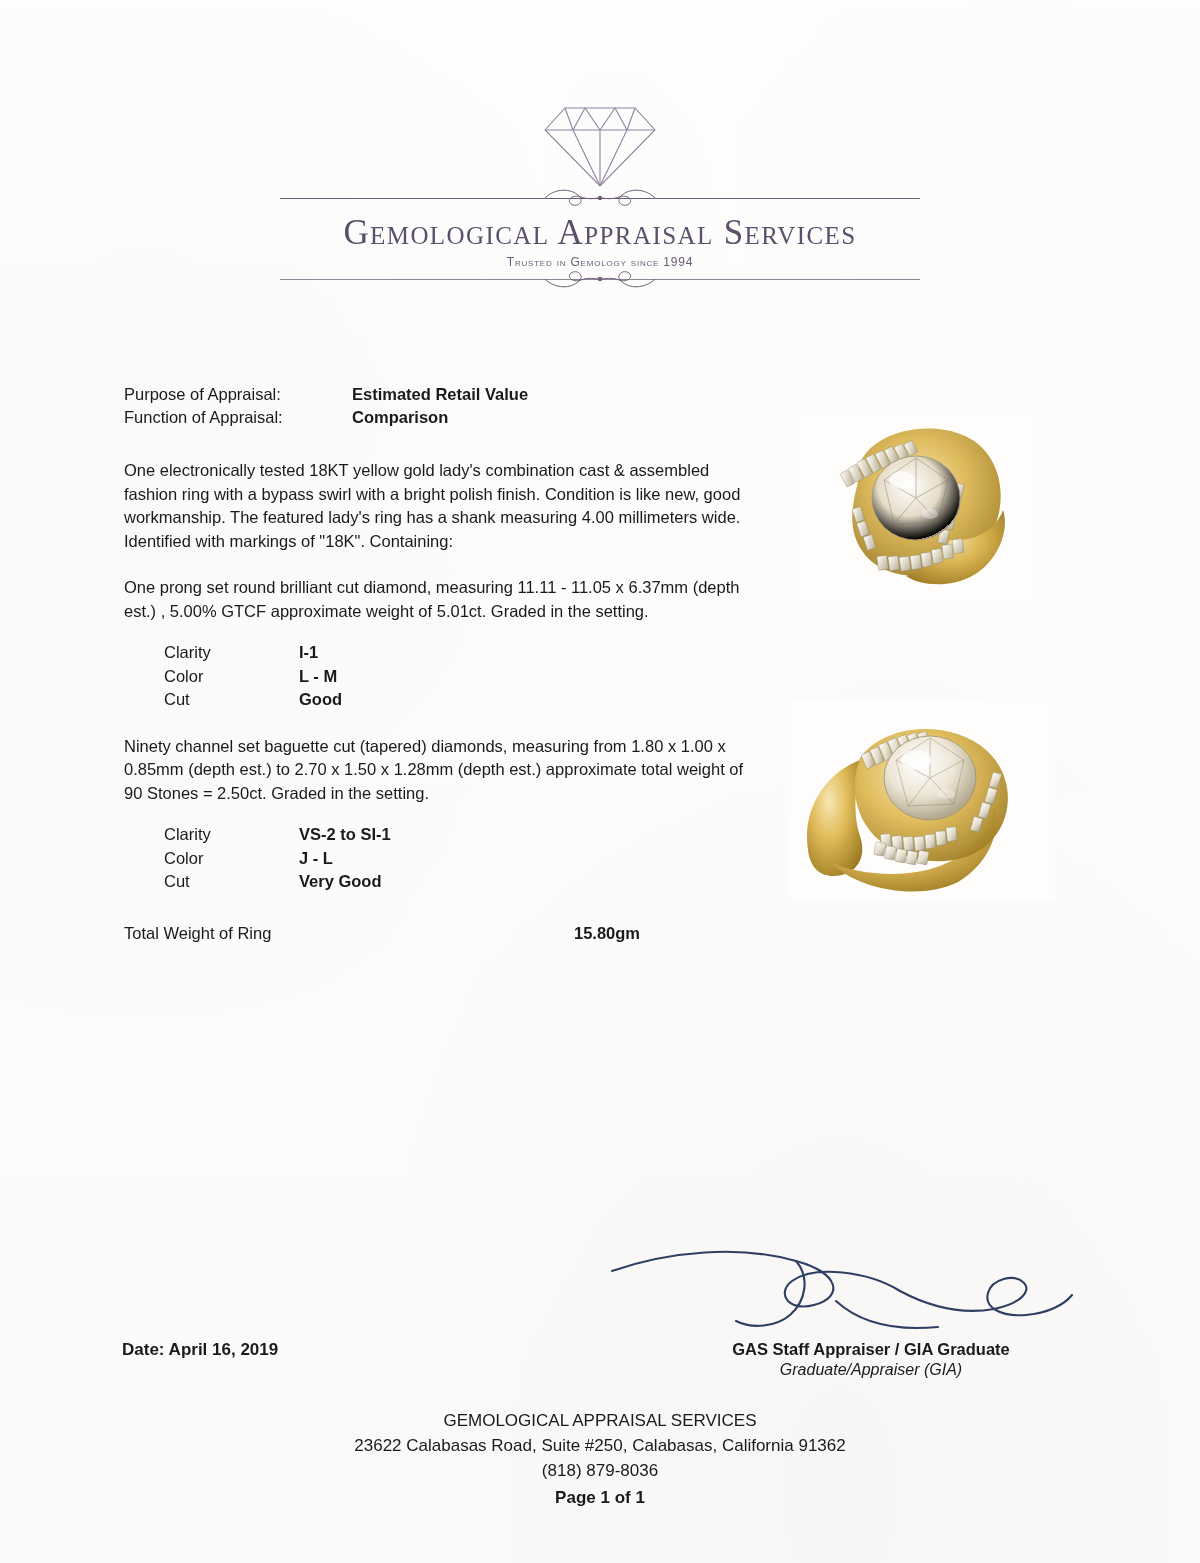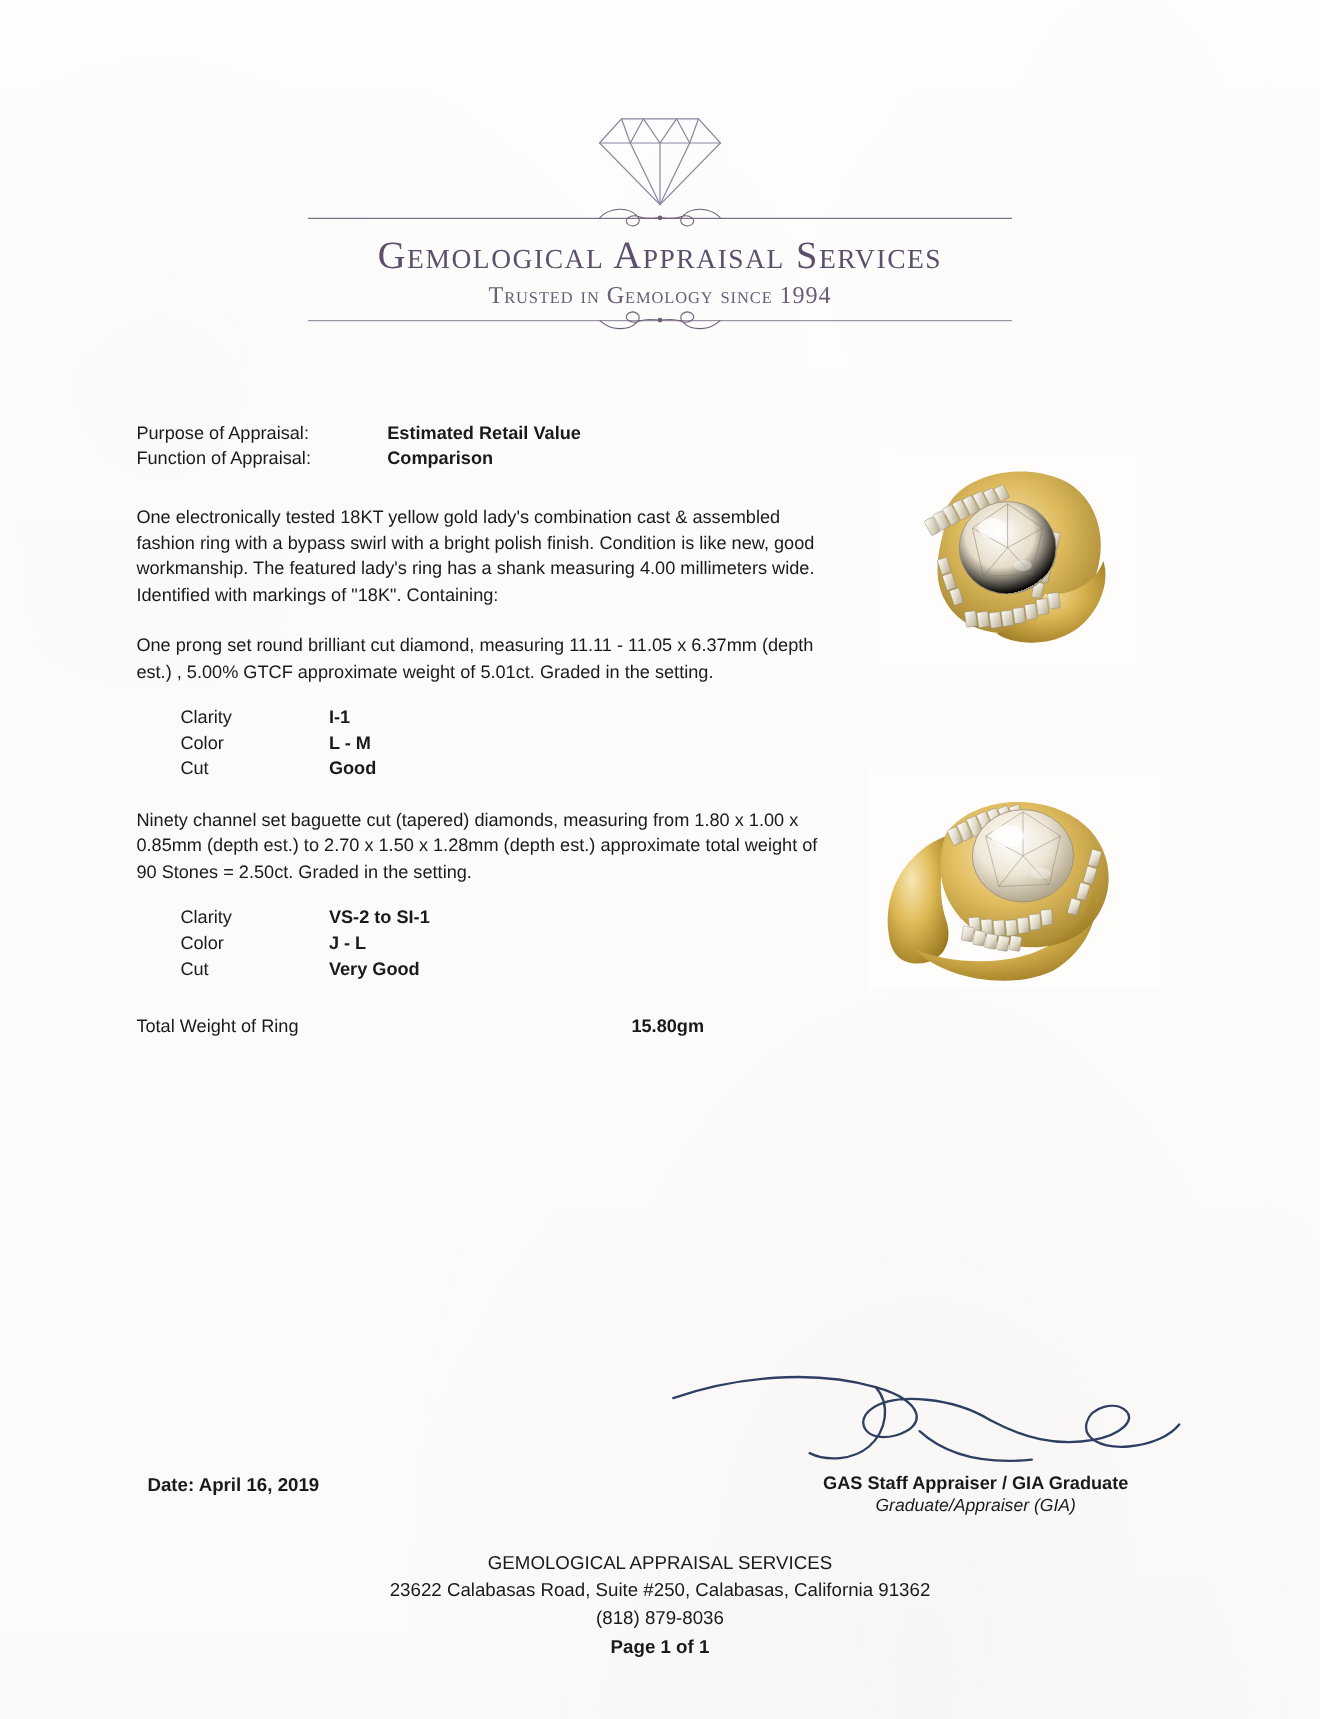--- a/index.html
+++ b/index.html
@@ -64,22 +64,22 @@
   .company-name {
     font-family: "Liberation Serif", serif;
     font-size: 35px;
     letter-spacing: 1.4px;
     color: #5c4f6b;
     margin: 14px 0 2px 0;
     white-space: nowrap;
     font-variant: small-caps;
   }
   .tagline {
-    font-family: Liberation Serif, serif;
-    font-size: 22px;
+    font-family: Liberation Sans, sans-serif;
+    font-size: 12px;
     letter-spacing: 0.8px;
     color: #6a5d78;
     margin: 0 0 10px 0;
     font-variant: small-caps;
   }
 
   
   .body-col {
     position: absolute;
     left: 124px;
@@ -135,28 +135,28 @@
   
   .signature {
     position: absolute;
     left: 600px;
     top: 1235px;
     width: 480px;
     height: 110px;
   }
   .date-line {
     position: absolute;
-    left: 134px;
+    left: 122px;
     top: 1340px;
     font-weight: bold;
     font-size: 17px;
   }
   .sig-block {
     position: absolute;
-    left: 672px;
+    left: 656px;
     top: 1340px;
     width: 430px;
     text-align: center;
   }
   .sig-title {
     font-weight: bold;
     font-size: 16.5px;
   }
   .sig-sub {
     font-style: italic;

